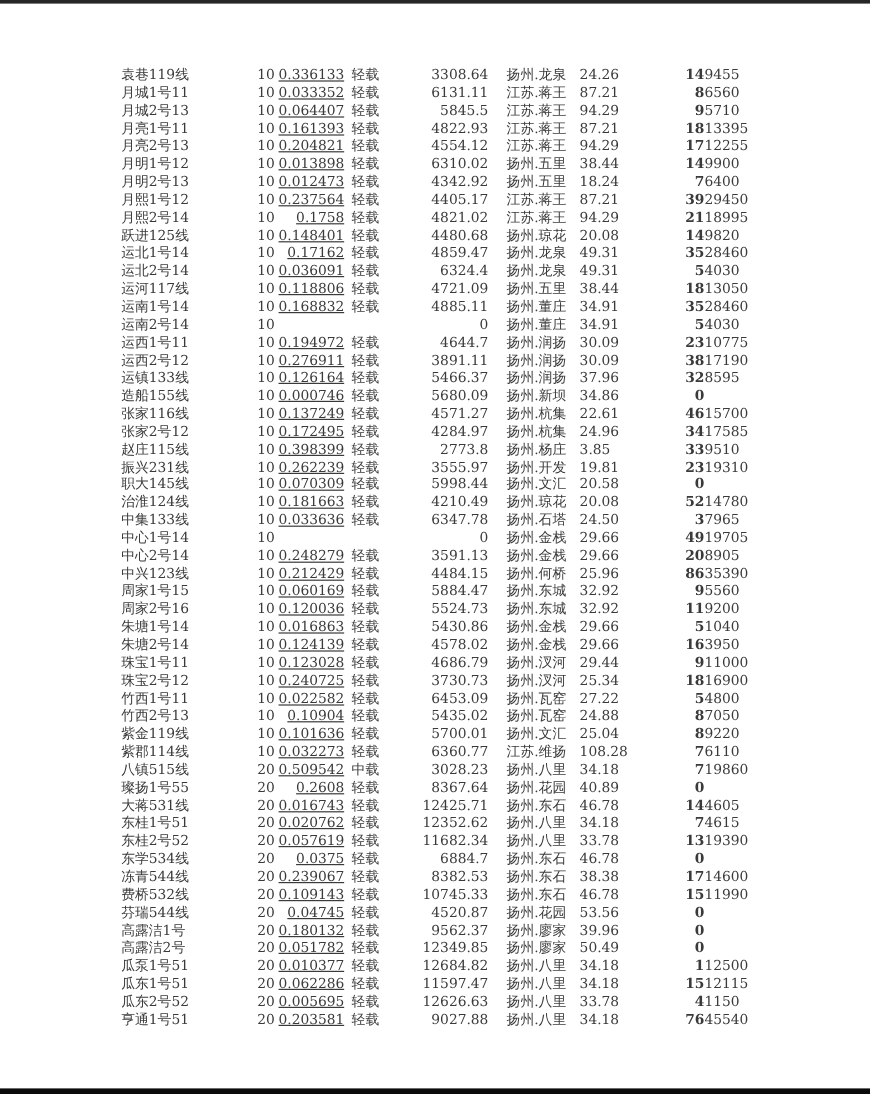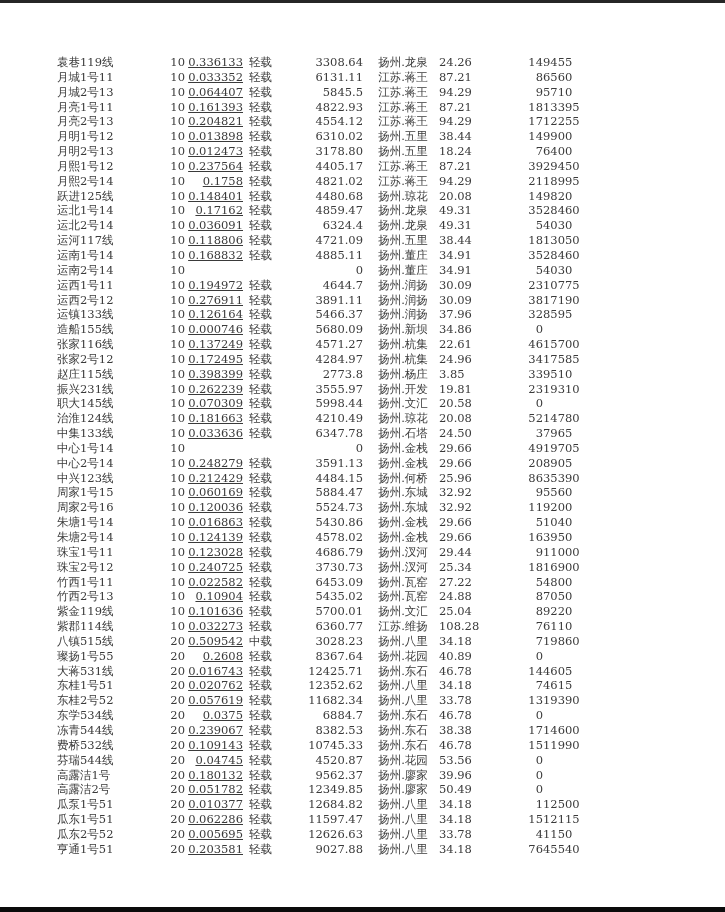--- a/index.html
+++ b/index.html
@@ -14,31 +14,31 @@
   .bottom-bar{
     position:absolute;left:0;top:907px;width:725px;height:5px;background:#0a0a0a;
   }
   .sheet{
     position:absolute;left:57px;top:55px;width:610px;
     color:#3a3a3a;font-size:11.5px;
   }
   .row{
     display:grid;
     grid-template-columns:106px 22px 58px 38px 82px 76px 48px 56px 62px;
-    height:14.85px;line-height:14.85px;
+    height:14.85px;line-height:14.85px;margin-left:44px;
   }
   .cell{white-space:nowrap;overflow:hidden;}
   .c-name{text-align:left;}
   .c-volt{text-align:right;}
   .c-ratio{text-align:right;text-decoration:underline;}
   .c-load{text-align:left;padding-left:6px;}
   .c-val1{text-align:right;}
   .c-station{text-align:center;padding-left:4px;}
   .c-val2{text-align:left;}
-  .c-count{text-align:right;}
+  .c-count{text-align:right;font-weight:bold;}
   .c-val3{text-align:left;}
 </style>
 </head>
 <body>
 
 <div class="top-bar"></div>
 
 <div class="sheet" id="sheet">
     <div class="row">
       <div class="cell c-name">袁巷119线</div>
@@ -104,21 +104,21 @@
       <div class="cell c-station">扬州.五里</div>
       <div class="cell c-val2">38.44</div>
       <div class="cell c-count">14</div>
       <div class="cell c-val3">9900</div>
     </div>
     <div class="row">
       <div class="cell c-name">月明2号13</div>
       <div class="cell c-volt">10</div>
       <div class="cell c-ratio">0.012473</div>
       <div class="cell c-load">轻载</div>
-      <div class="cell c-val1">3178.80</div>
+      <div class="cell c-val1">4342.92</div>
       <div class="cell c-station">扬州.五里</div>
       <div class="cell c-val2">18.24</div>
       <div class="cell c-count">7</div>
       <div class="cell c-val3">6400</div>
     </div>
     <div class="row">
       <div class="cell c-name">月熙1号12</div>
       <div class="cell c-volt">10</div>
       <div class="cell c-ratio">0.237564</div>
       <div class="cell c-load">轻载</div>

